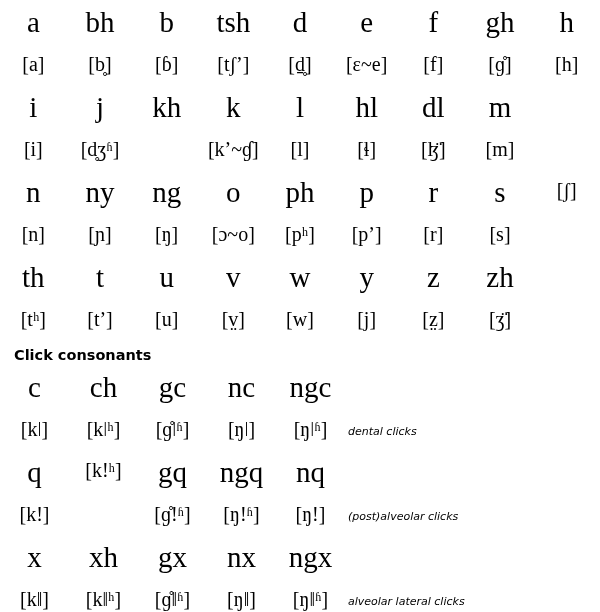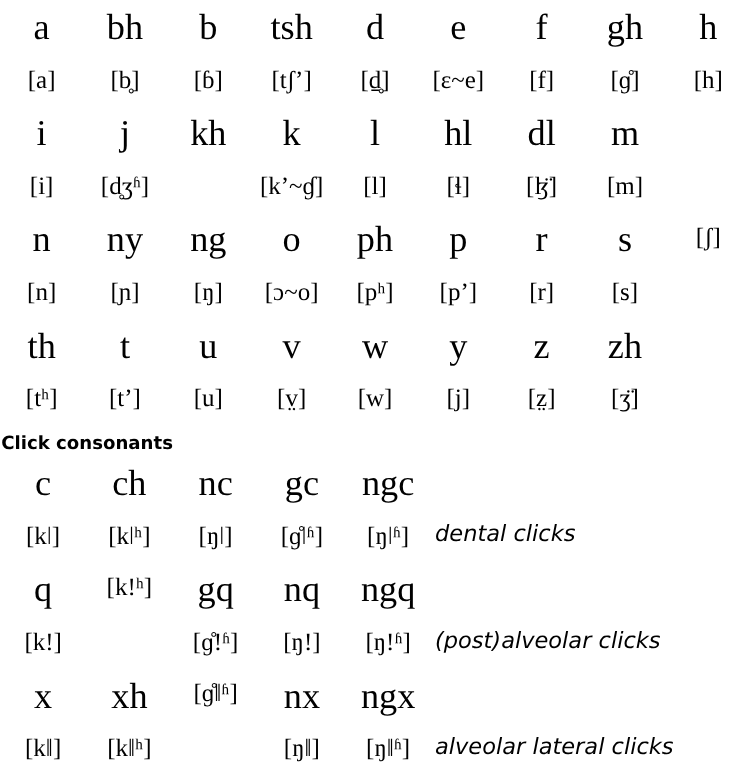--- a/index.html
+++ b/index.html
@@ -13,31 +13,31 @@
   .letter-grid {
     display:grid;
     grid-template-columns:repeat(9,1fr);
   }
   .cell { text-align:center; }
   .letter { font-size:29px; line-height:44px; }
   .ipa    { font-size:20px; line-height:41px; }
   .clicks-heading {
     font-family:"DejaVu Sans","Liberation Sans",sans-serif;
     font-weight:bold; font-size:14.5px;
-    line-height:20px; margin-top:5px; padding-left:1px;
+    line-height:20px; margin-top:5px; padding-left:1px;margin-left:13px;
   }
   .click-row { display:flex; align-items:stretch; }
   .click-grid {
     display:grid;
     grid-template-columns:repeat(5,69px);
     width:345px; flex:0 0 345px;
   }
   .click-note {
     font-family:"DejaVu Sans","Liberation Sans",sans-serif;
-    font-style:italic; font-size:18px;
+    font-style:italic; font-size:11px;
     align-self:flex-end; padding-bottom:12px; padding-left:3px;
     white-space:nowrap;
     margin-top:48px;
   }
 </style>
 </head>
 <body>
 
 <div class="alphabet-chart">
 
@@ -193,28 +193,28 @@
     <div class="click-grid">
       <div class="cell">
           <div class="letter">c</div>
           <div class="ipa">[kǀ]</div>
         </div>
       <div class="cell">
           <div class="letter">ch</div>
           <div class="ipa">[kǀʰ]</div>
         </div>
       <div class="cell">
+          <div class="letter">gc</div>
+          <div class="ipa">[ɡ̊ǀʱ]</div>
+        </div>
+      <div class="cell">
           <div class="letter">nc</div>
           <div class="ipa">[ŋǀ]</div>
         </div>
       <div class="cell">
-          <div class="letter">gc</div>
-          <div class="ipa">[ɡ̊ǀʱ]</div>
-        </div>
-      <div class="cell">
           <div class="letter">ngc</div>
           <div class="ipa">[ŋǀʱ]</div>
         </div>
     </div>
     <div class="click-note">dental clicks</div>
   </div>
 
   <div class="click-row">
     <div class="click-grid">
       <div class="cell">
@@ -222,42 +222,43 @@
           <div class="ipa">[kǃ]</div>
         </div>
       <div class="cell">
           <div class="ipa">[kǃʰ]</div>
         </div>
       <div class="cell">
           <div class="letter">gq</div>
           <div class="ipa">[ɡ̊ǃʱ]</div>
         </div>
       <div class="cell">
+          <div class="letter">ngq</div>
+          <div class="ipa">[ŋǃʱ]</div>
+        </div>
+      <div class="cell">
           <div class="letter">nq</div>
           <div class="ipa">[ŋǃ]</div>
         </div>
-      <div class="cell">
-          <div class="letter">ngq</div>
-          <div class="ipa">[ŋǃʱ]</div>
-        </div>
     </div>
     <div class="click-note">(post)alveolar clicks</div>
   </div>
 
   <div class="click-row">
     <div class="click-grid">
       <div class="cell">
           <div class="letter">x</div>
           <div class="ipa">[kǁ]</div>
         </div>
       <div class="cell">
           <div class="letter">xh</div>
           <div class="ipa">[kǁʰ]</div>
         </div>
       <div class="cell">
+          <div class="letter">gx</div>
           <div class="ipa">[ɡ̊ǁʱ]</div>
         </div>
       <div class="cell">
           <div class="letter">nx</div>
           <div class="ipa">[ŋǁ]</div>
         </div>
       <div class="cell">
           <div class="letter">ngx</div>
           <div class="ipa">[ŋǁʱ]</div>
         </div>

